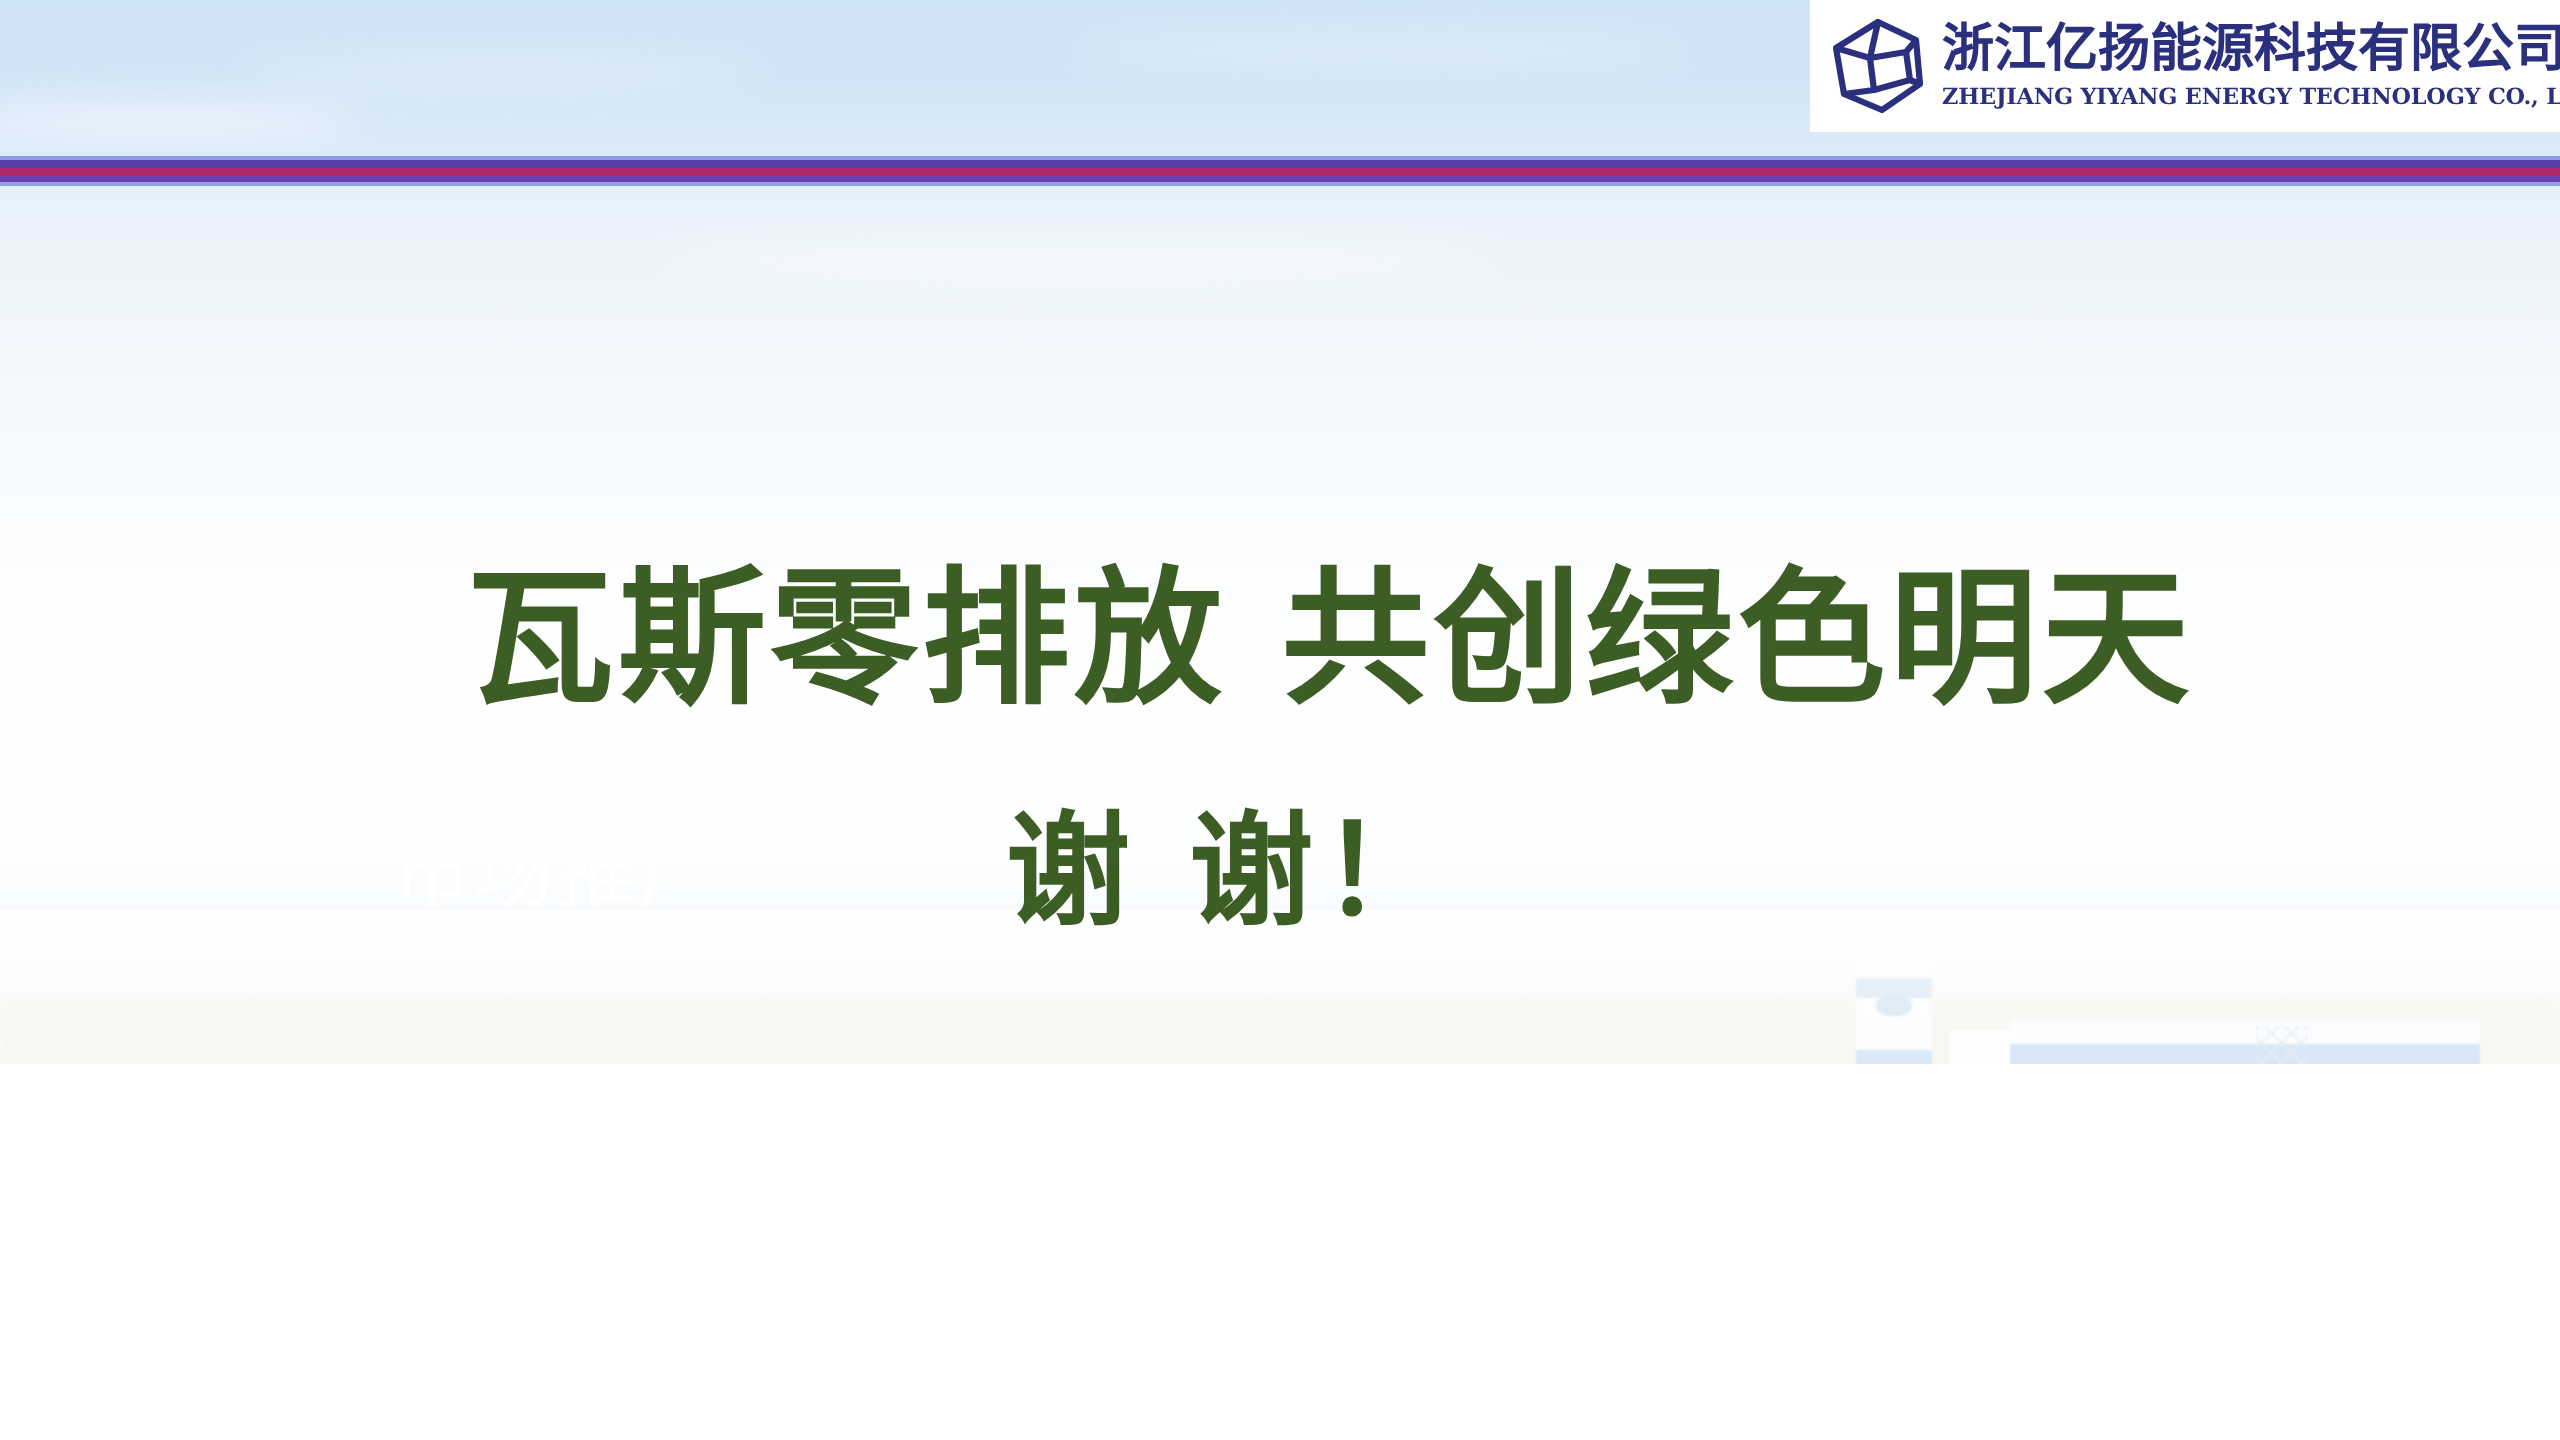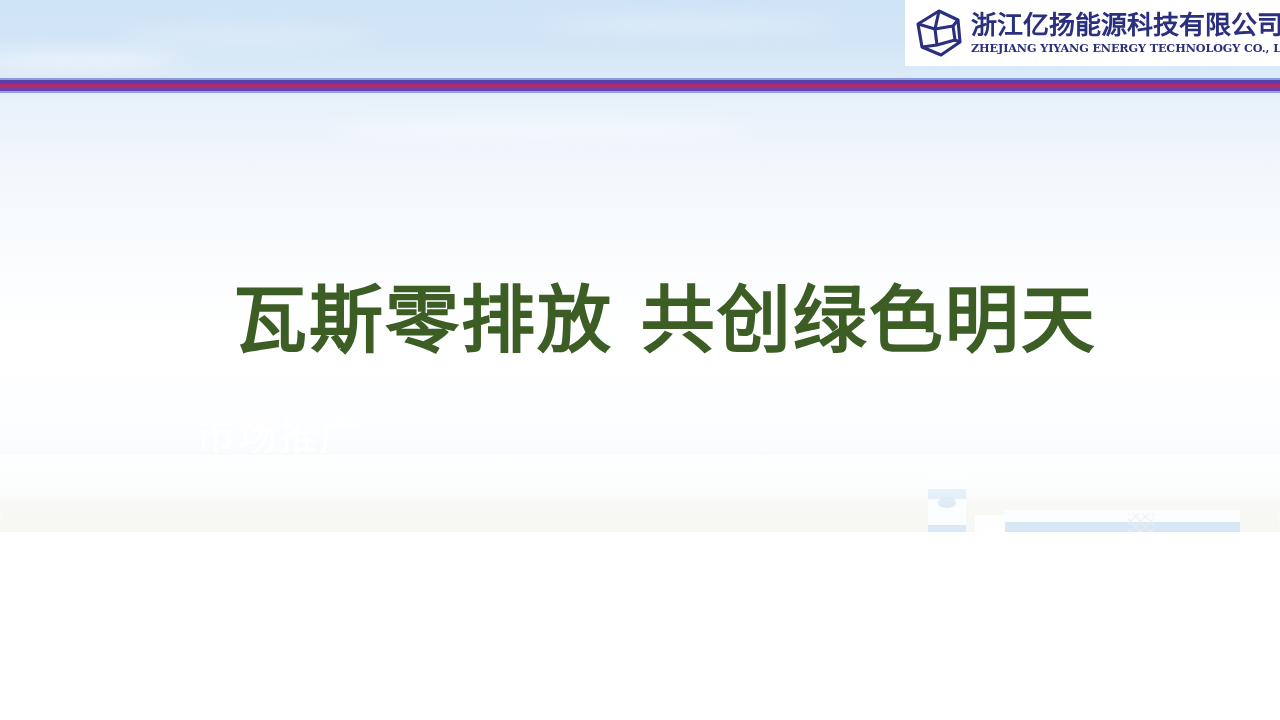--- a/index.html
+++ b/index.html
@@ -380,14 +380,15 @@
     <div class="logo-text">
       <div class="logo-cn">浙江亿扬能源科技有限公司</div>
       <div class="logo-en">ZHEJIANG YIYANG ENERGY TECHNOLOGY CO., LTD.</div>
     </div>
   </div>
 
   <div class="watermark">市场推广</div>
 
   <div class="headline headline-main">瓦斯零排放  共创绿色明天</div>
 
+  <div class="headline headline-thanks">谢  谢！</div>
 
 </div>
 
 </body></html>

